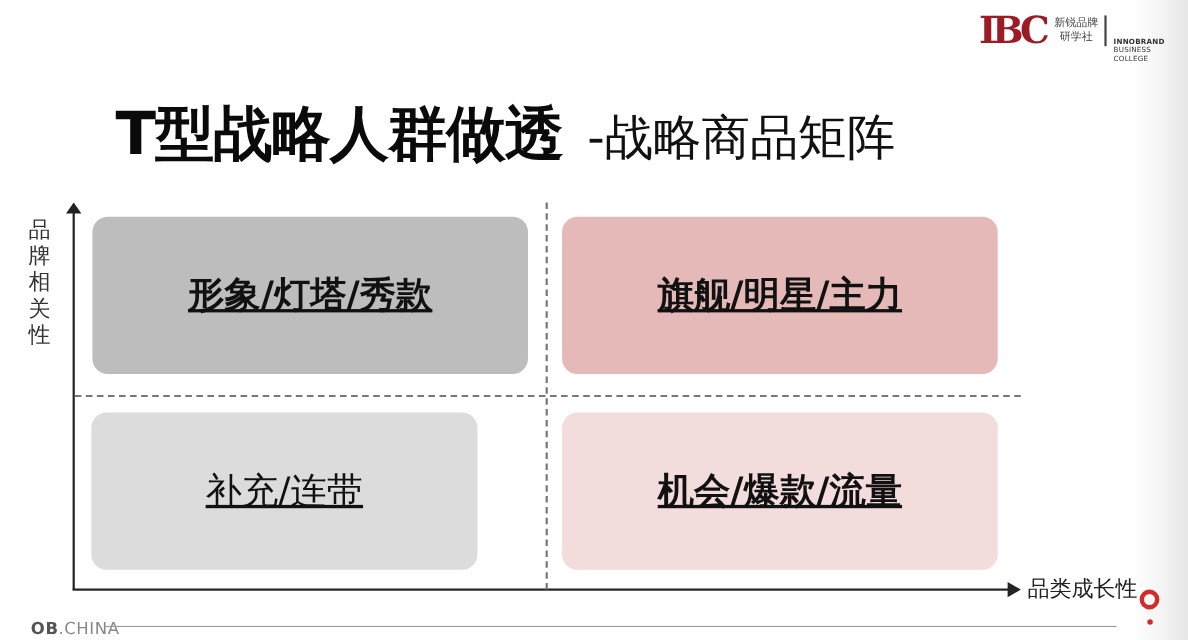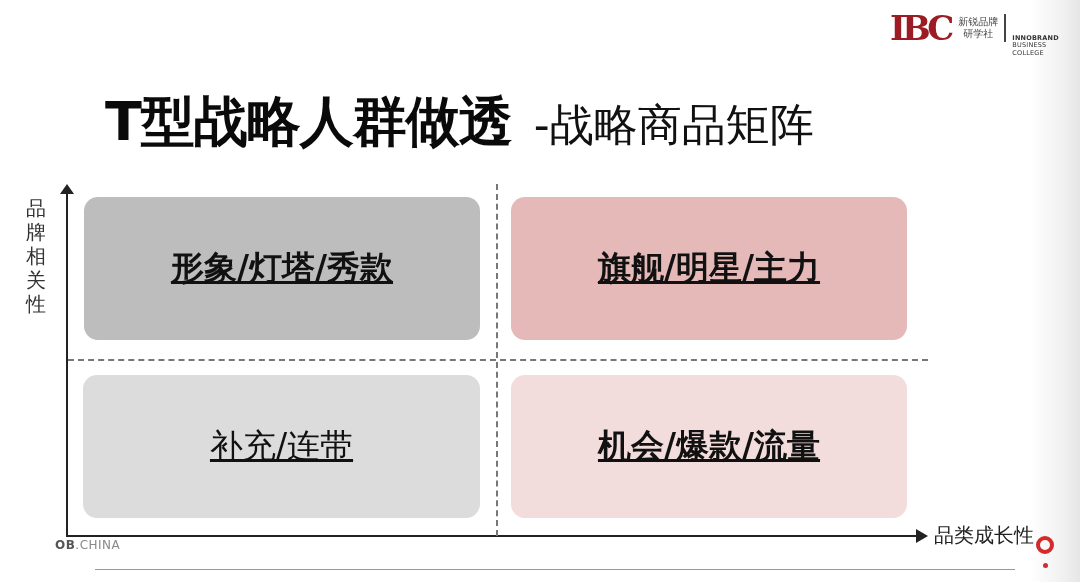--- a/index.html
+++ b/index.html
@@ -30,25 +30,25 @@
     border-top:7px solid transparent; border-bottom:7px solid transparent; border-left:12px solid #222; }
   .x-axis-label { position:absolute; left:934px; top:522px; font-size:20px; color:#222; white-space:nowrap;text-align:center; }
 
   .div-v { position:absolute; left:496px; top:184px; height:352px; width:0; border-left:2px dashed #777; }
   .div-h { position:absolute; left:68px; top:359px; width:860px; height:0; border-top:2px dashed #777; }
 
   .quad { position:absolute; border-radius:14px; display:flex; align-items:center; justify-content:center; }
   .quad span { font-size:33px; color:#111; white-space:nowrap;text-decoration:underline; }
   .q-tl { left:84px; top:197px; width:396px; height:143px; background:#bdbdbd; }
   .q-tr { left:511px; top:197px; width:396px; height:143px; background:#e6b9b9; }
-  .q-bl { left:83px; top:375px; width:397px; height:143px; background:#dcdcdc; }
+  .q-bl { left:83px; top:375px; width:351px; height:143px; background:#dcdcdc; }
   .q-br { left:511px; top:375px; width:396px; height:143px; background:#f3dcdc; }
   .bold span { font-weight:bold; }
 
-  .footer-brand { position:absolute; left:28px; top:538px; font-size:12px; color:#888; letter-spacing:0.5px;margin-left:27px; }
+  .footer-brand { position:absolute; left:28px; top:562px; font-size:15px; color:#888; letter-spacing:0.5px; }
   .footer-brand b { color:#555; }
   .footer-line { position:absolute; left:95px; top:569px; width:920px; height:1px; background:#9a9a9a; }
 
   .pin { position:absolute; left:1036px; top:536px; width:18px; height:18px; border:4px solid #d42a2a; border-radius:50%; box-sizing:border-box; }
   .pin-dot { position:absolute; left:1043px; top:563px; width:5px; height:5px; background:#d42a2a; border-radius:50%; }
 </style>
 </head>
 <body>
 
 <div class="logo">

